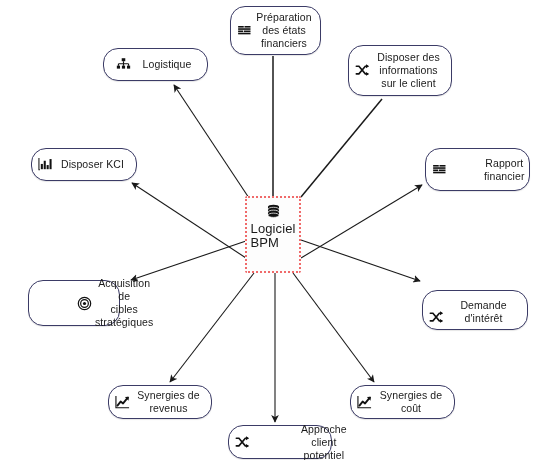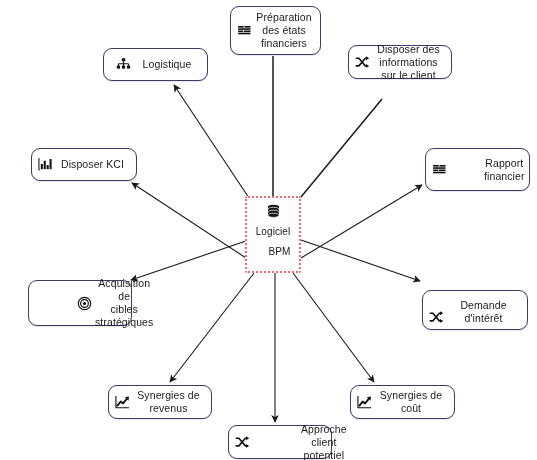--- a/index.html
+++ b/index.html
@@ -20,21 +20,21 @@
     left: 0; top: 0;
     width: 537px;
     height: 460px;
     pointer-events: none;
   }
   .node {
     position: absolute;
     box-sizing: border-box;
     background: #ffffff;
     border: 1px solid #3b3b66;
-    border-radius: 9px;
+    border-radius: 15px;
     display: flex;
     flex-direction: row;
     align-items: center;
     justify-content: flex-start;
     padding: 4px 7px 4px 6px;
     font-size: 10.5px;
     line-height: 13px;
     color: #1a1a1a;
     box-shadow: 0 1px 1px rgba(0,0,0,0.10);
     z-index: 5;
@@ -62,23 +62,23 @@
     box-shadow: none;
     background: #fdfdfd;
   }
   .node.center .ico {
     margin-right: 0;
     margin-bottom: 1px;
     width: 17px;
     height: 17px;
   }
   .node.center .label {
-    text-align: right;
-    font-size: 10px;
-    line-height: 20px;
+    text-align: left;
+    font-size: 13px;
+    line-height: 14px;
   }
 </style>
 </head>
 <body>
 
 <div id="canvas">
 
   <svg id="edges" viewBox="0 0 537 460" width="537" height="460" xmlns="http://www.w3.org/2000/svg">
     <defs>
       <marker id="arrowhead" viewBox="0 0 10 10" refX="9" refY="5" markerWidth="7" markerHeight="7" orient="auto-start-reverse">
@@ -116,21 +116,21 @@
       <div class="node" style="left: 103px; top: 48px; width: 105px; height: 33px; padding-left: 12px;">
         <svg class="ico" viewBox="0 0 16 16" xmlns="http://www.w3.org/2000/svg">
           <rect x="6.1" y="1.3" width="3.8" height="3.2" fill="#111"></rect>
           <path d="M8 4.5 V7.2 M2.6 7.2 H13.4 M2.6 7.2 V9.2 M8 7.2 V9.2 M13.4 7.2 V9.2" stroke="#111" stroke-width="1.2" fill="none"></path>
           <rect x="0.9" y="9.2" width="3.4" height="3.2" fill="#111"></rect>
           <rect x="6.3" y="9.2" width="3.4" height="3.2" fill="#111"></rect>
           <rect x="11.7" y="9.2" width="3.4" height="3.2" fill="#111"></rect>
         </svg>
         <span class="label">Logistique</span>
       </div>
-      <div class="node" style="left: 348px; top: 45px; width: 104px; height: 34px;">
+      <div class="node" style="left: 348px; top: 45px; width: 104px; height: 51px;">
         <svg class="ico" viewBox="0 0 16 16" xmlns="http://www.w3.org/2000/svg">
           <path d="M1.4 3.4 H4.2 L11.0 11.6 H13.4" stroke="#111" stroke-width="1.7" fill="none" stroke-linecap="round"></path>
           <path d="M1.4 11.6 H4.2 L11.0 3.4 H13.4" stroke="#111" stroke-width="1.7" fill="none" stroke-linecap="round"></path>
           <path d="M11.7 1.3 L15.0 3.4 L11.7 5.5 z" fill="#111"></path>
           <path d="M11.7 9.5 L15.0 11.6 L11.7 13.7 z" fill="#111"></path>
         </svg>
         <span class="label">Disposer des
 informations
 sur le client</span>
       </div>
@@ -149,21 +149,21 @@
           <rect x="1.2" y="3.2" width="6.0" height="1.7" fill="#111"></rect>
           <rect x="8.0" y="3.2" width="6.4" height="1.7" fill="#111"></rect>
           <rect x="1.2" y="5.6" width="13.2" height="1.7" fill="#111"></rect>
           <rect x="1.2" y="8.0" width="5.2" height="1.7" fill="#111"></rect>
           <rect x="7.2" y="8.0" width="7.2" height="1.7" fill="#111"></rect>
           <rect x="1.2" y="10.4" width="13.2" height="1.7" fill="#111"></rect>
         </svg>
         <span class="label">Rapport
 financier</span>
       </div>
-      <div class="node" style="left: 28px; top: 280px; width: 104px; height: 46px; padding-left: 48px;">
+      <div class="node" style="left: 28px; top: 280px; width: 92px; height: 46px; padding-left: 48px;">
         <svg class="ico" viewBox="0 0 16 16" xmlns="http://www.w3.org/2000/svg">
           <circle cx="8" cy="8" r="6.6" fill="none" stroke="#111" stroke-width="1.3"></circle>
           <circle cx="8" cy="8" r="4.1" fill="none" stroke="#111" stroke-width="1.3"></circle>
           <circle cx="8" cy="8" r="1.7" fill="#111"></circle>
         </svg>
         <span class="label">Acquisition de
 cibles
 stratégiques</span>
       </div>
       <div class="node" style="left: 422px; top: 290px; width: 106px; height: 40px; align-items: flex-end;">

